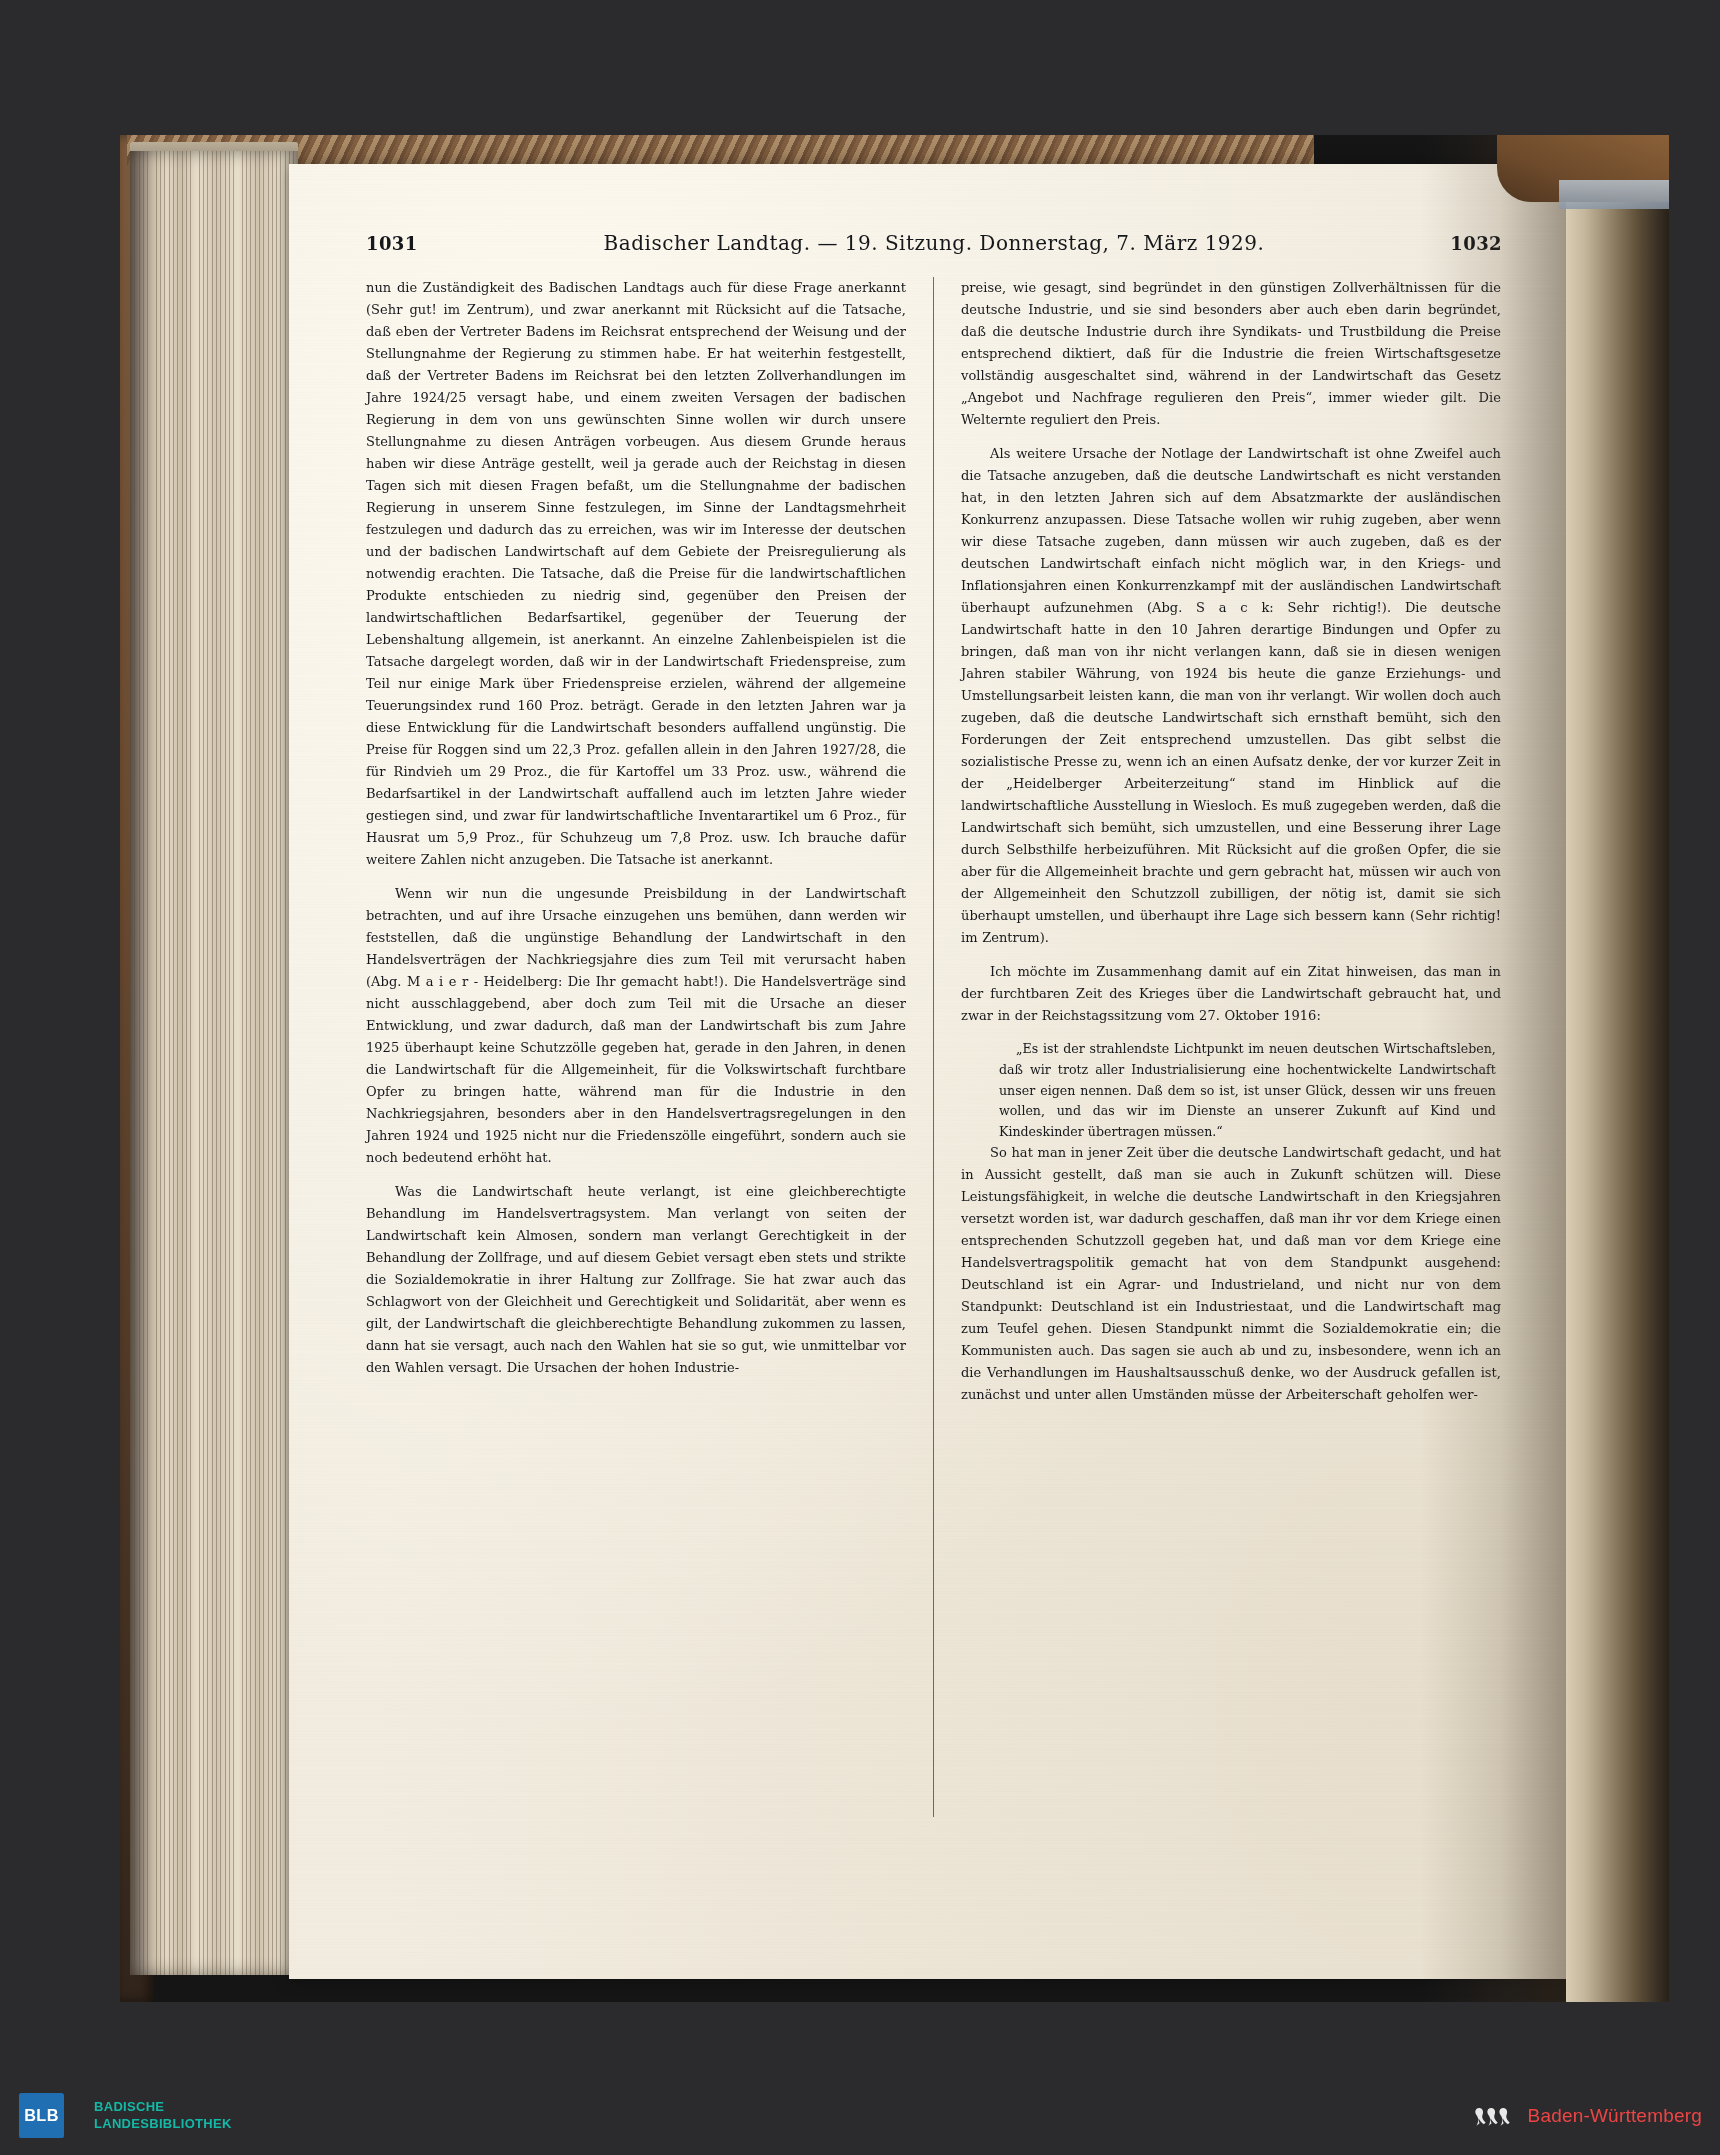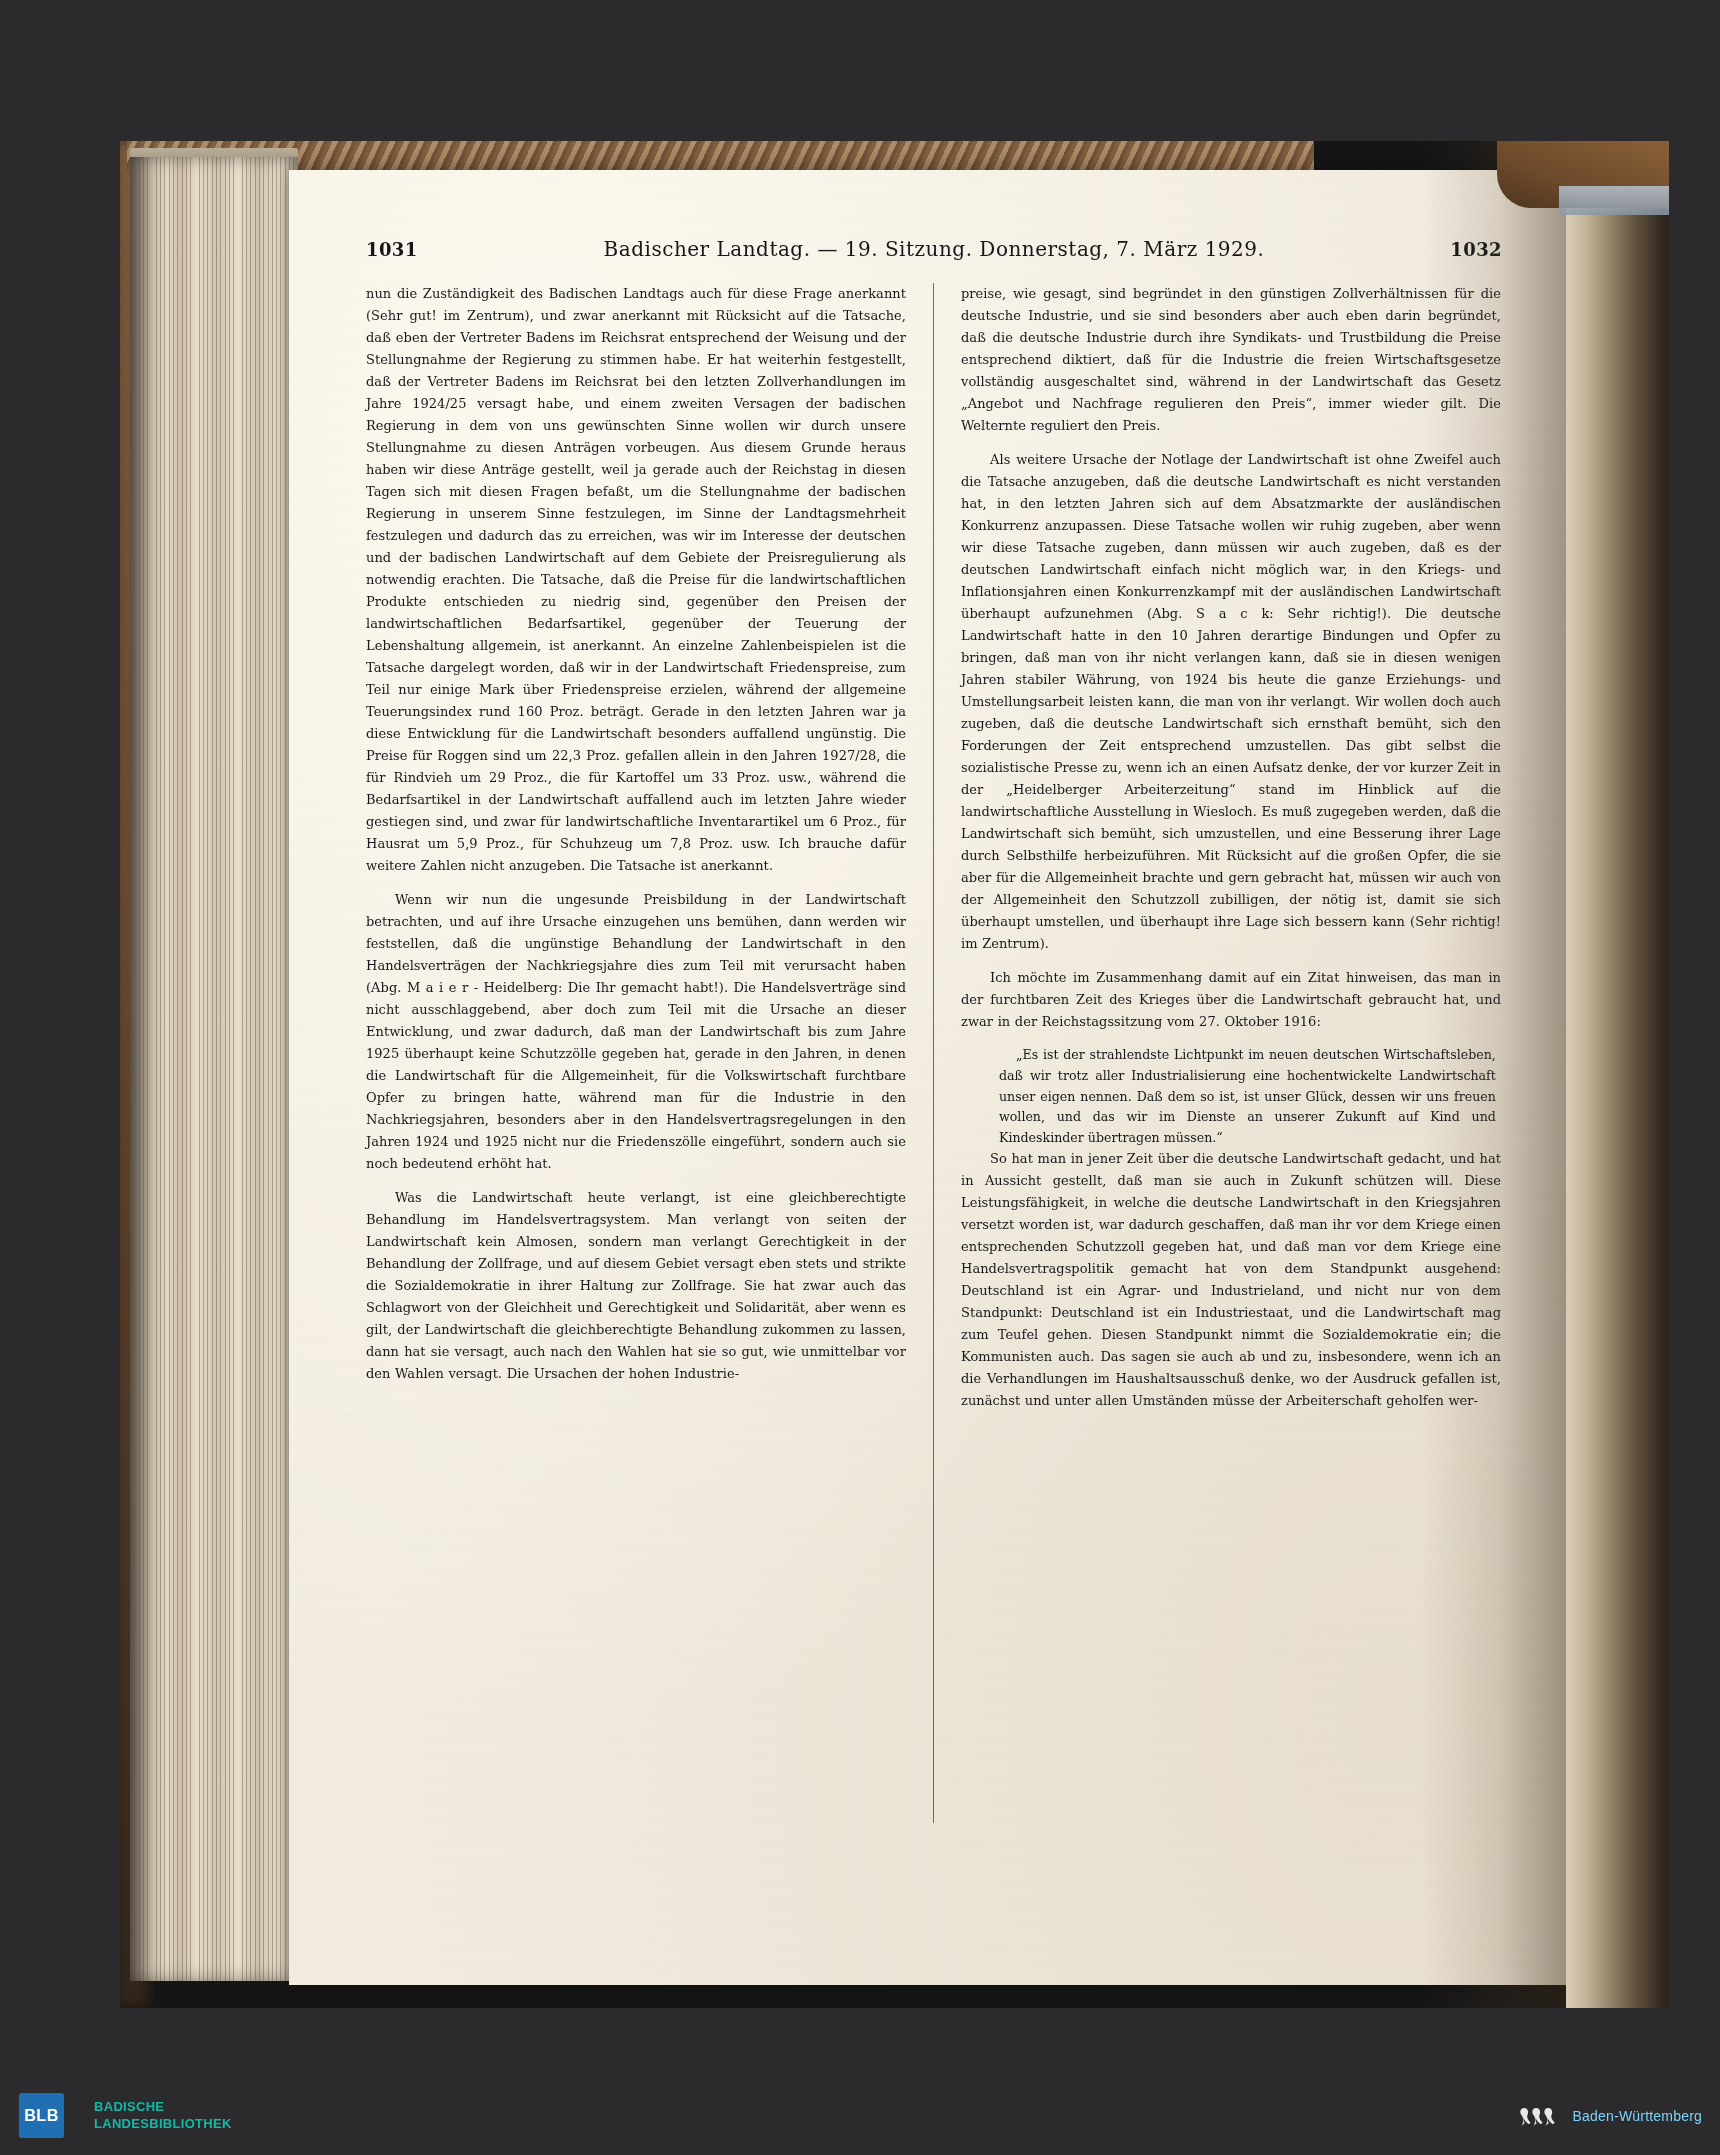--- a/index.html
+++ b/index.html
@@ -15,21 +15,21 @@
     position: relative;
     width: 1721px;
     height: 2155px;
     background: #2b2b2d;
   }
 
   
   #scan {
     position: absolute;
     left: 120px;
-    top: 141px;
+    top: 135px;
     width: 1549px;
     height: 1867px;
     background: #151516;
     overflow: hidden;
   }
 
   
   #page-stack {
     position: absolute;
     left: 10.3px;
@@ -236,23 +236,23 @@
   .blb-text {
     color: #14b8a6;
     font-family: "Liberation Sans", sans-serif;
     font-size: 13px;
     font-weight: bold;
     line-height: 16.3px;
     letter-spacing: 0.3px;
   }
   .brand-right { display: flex; align-items: center; gap: 12px; }
   .bw-text {
-    color: #7dd3fc;
+    color: #ef4444;
     font-family: "Liberation Sans", sans-serif;
-    font-size: 14px;
+    font-size: 19px;
     letter-spacing: 0.2px;
   }
   .bw-crest {
     width: 46px; height: 41px;
     display: flex; align-items: center; justify-content: center;
   }
 </style>
 </head>
 <body>
 

